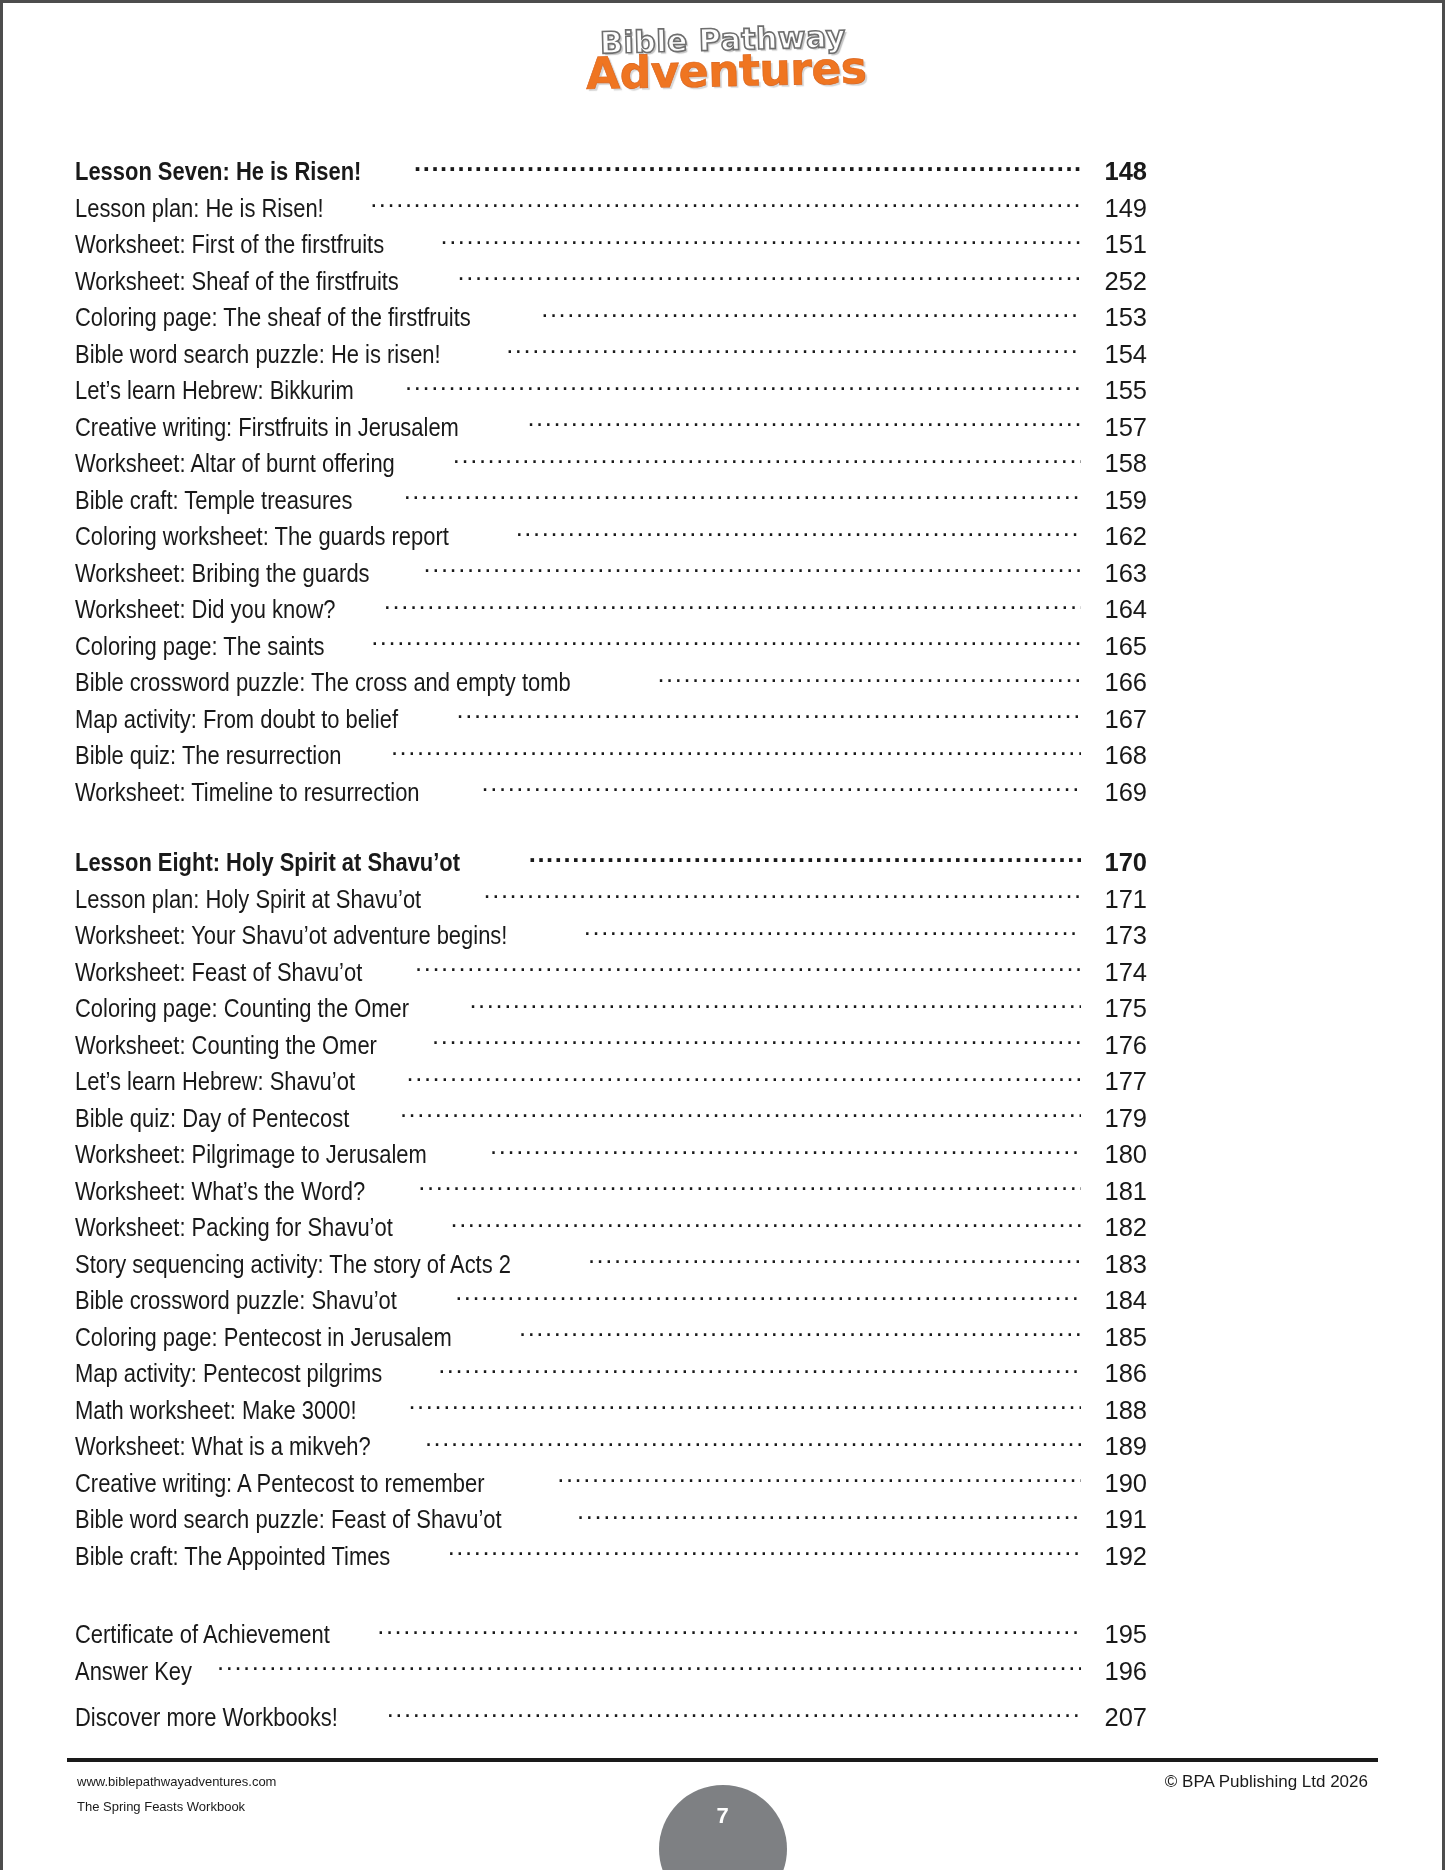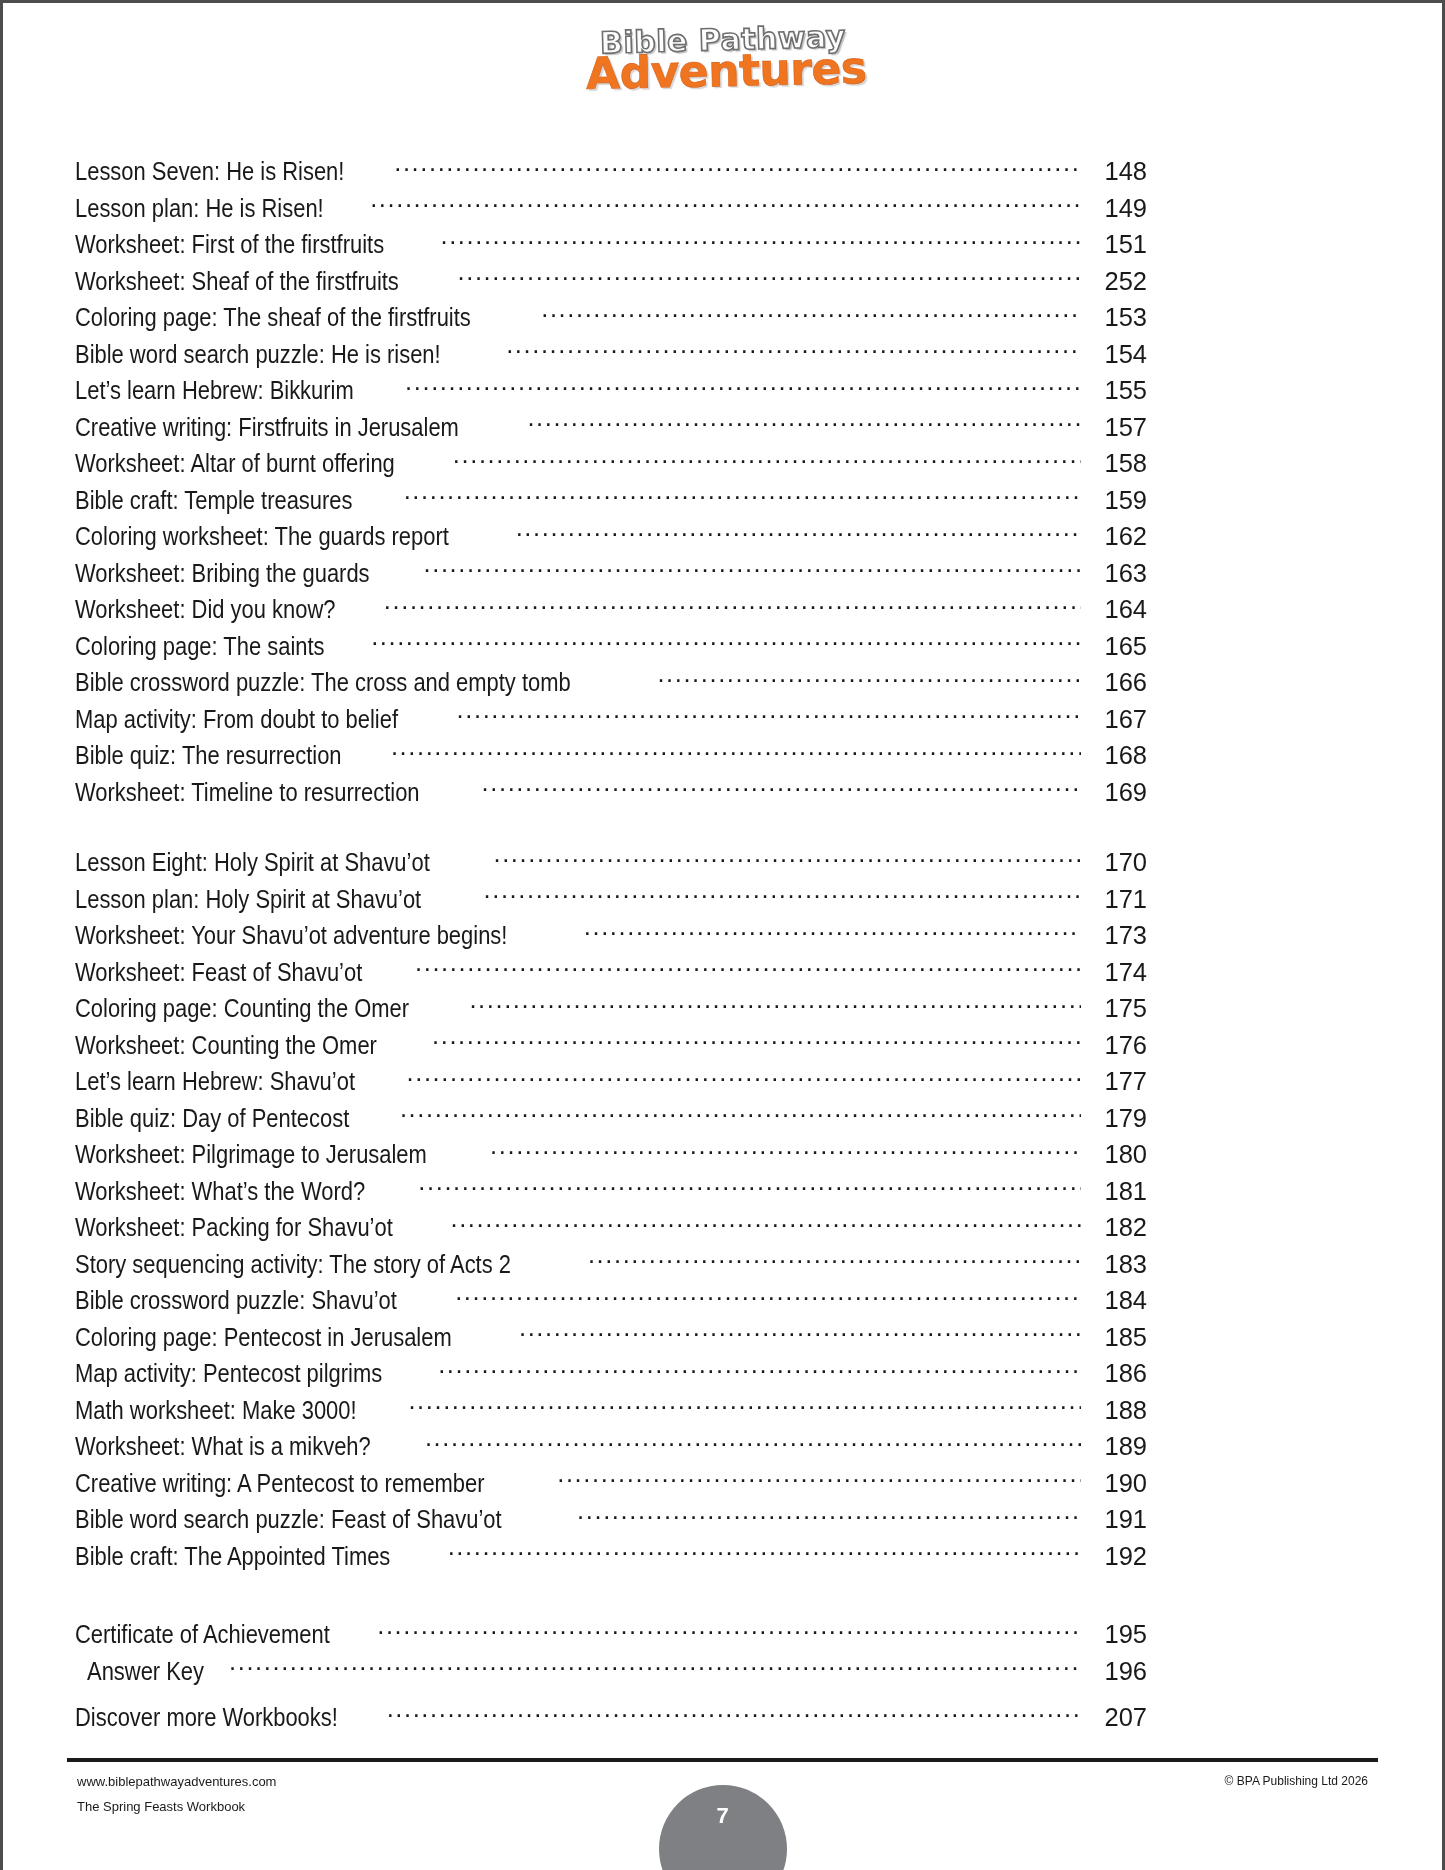--- a/index.html
+++ b/index.html
@@ -71,21 +71,21 @@
   .toc-row {
     display: flex;
     align-items: baseline;
     font-size: 25.5px;
     line-height: 36.5px;
     font-family: "Liberation Sans", sans-serif;
     color: #191919;
     white-space: nowrap;
   }
   .toc-row.heading {
-    font-weight: 400;
+    font-weight: 700;
   }
   .toc-label {
     flex: 0 0 auto;
     padding-right: 4px;
     transform: scaleX(0.86);
     transform-origin: left center;
   }
   .toc-leader {
     flex: 1 1 auto;
     overflow: hidden;
@@ -125,21 +125,21 @@
     left: 74px;
     top: 1766px;
     font-size: 13px;
     line-height: 25px;
     color: #1a1a1a;
   }
   .footer-right {
     position: absolute;
     right: 74px;
     top: 1766px;
-    font-size: 12px;
+    font-size: 17px;
     line-height: 25px;
     color: #1a1a1a;
     text-align: right;
   }
   .page-badge {
     position: absolute;
     left: 50%;
     transform: translateX(-50%);
     top: 1782px;
     width: 128px;
@@ -357,21 +357,21 @@
         <span class="toc-label">Bible craft: The Appointed Times</span>
         <span class="toc-leader"></span>
         <span class="toc-page">192</span>
       </div>
       <div class="gap-large"></div>
       <div class="toc-row" style="">
         <span class="toc-label">Certificate of Achievement</span>
         <span class="toc-leader"></span>
         <span class="toc-page">195</span>
       </div>
-      <div class="toc-row" style="margin-bottom: 10px; margin-left: 12px;">
+      <div class="toc-row" style="margin-bottom: 10px;">
         <span class="toc-label">Answer Key</span>
         <span class="toc-leader"></span>
         <span class="toc-page">196</span>
       </div>
       <div class="toc-row" style="">
         <span class="toc-label">Discover more Workbooks!</span>
         <span class="toc-leader"></span>
         <span class="toc-page">207</span>
       </div>
     </div>

